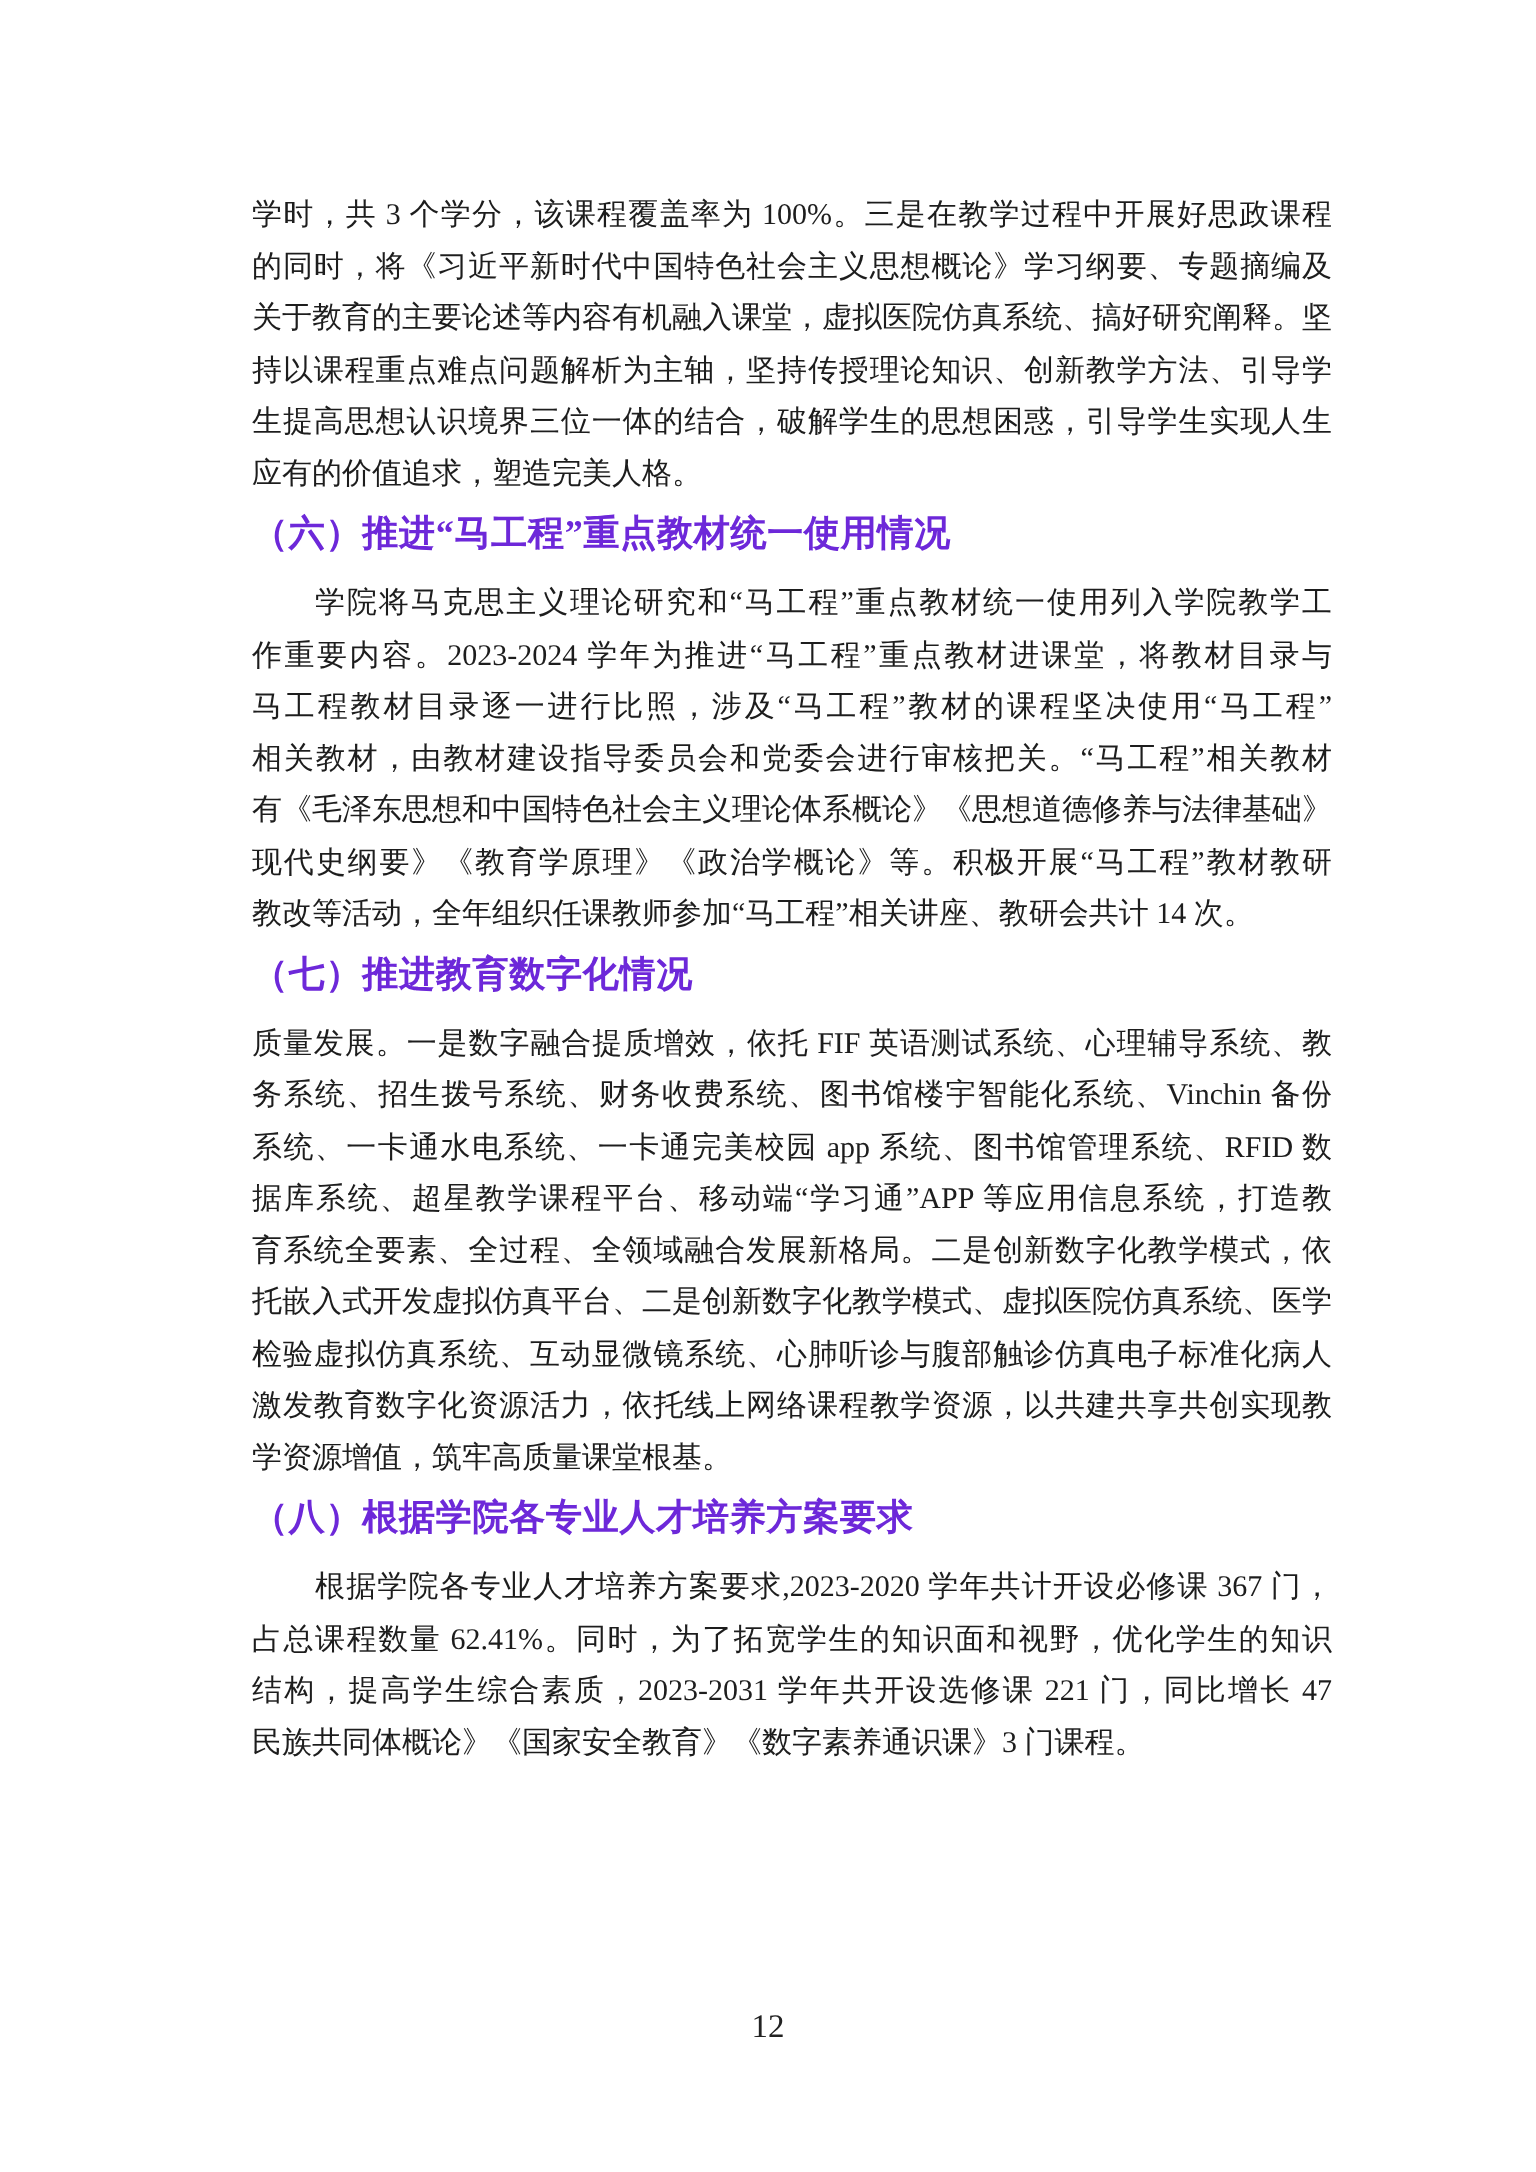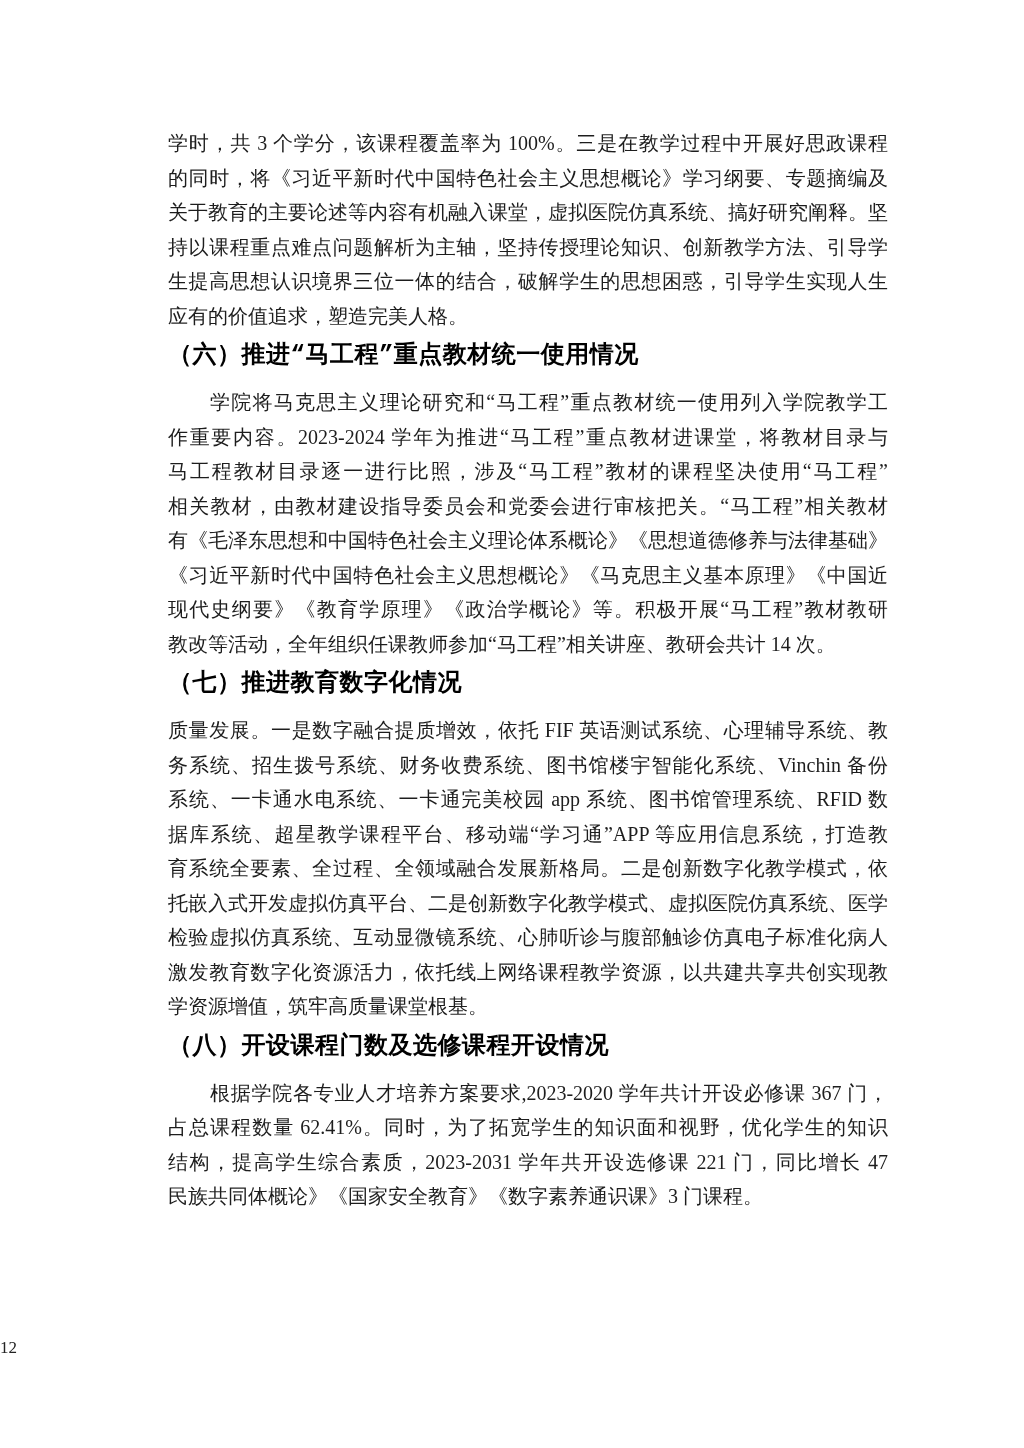--- a/index.html
+++ b/index.html
@@ -28,31 +28,32 @@
     white-space: normal;
   }
   .line.last { text-align-last: left; }
   .line.indent { padding-left: 42px; }
   .heading {
     margin-top: 4px;
     margin-bottom: 10px;
     line-height: 38px;
     font-size: 24px;
     font-weight: bold;
-    font-family: Liberation Mono, monospace;
+    font-family: Liberation Serif, serif;
     letter-spacing: 0.5px;
     text-align: left;
-    color: #000000;
+    color: #6d28d9;
   }
   .page-number {
     position: absolute;
     top: 1338px;
     left: 0;
     width: 1024px;
-    font-size: 17px;
+    text-align: center;
+    font-size: 22px;
     color: #222222;
   }
 </style>
 </head>
 <body>
 
 <main class="doc">
     <div class="paragraph">
       <div class="line">学时，共 3 个学分，该课程覆盖率为 100%。三是在教学过程中开展好思政课程</div>
       <div class="line">的同时，将《习近平新时代中国特色社会主义思想概论》学习纲要、专题摘编及</div>
@@ -61,37 +62,36 @@
       <div class="line">生提高思想认识境界三位一体的结合，破解学生的思想困惑，引导学生实现人生</div>
       <div class="line last">应有的价值追求，塑造完美人格。</div>
     </div>
     <h2 class="heading">（六）推进“马工程”重点教材统一使用情况</h2>
     <div class="paragraph">
       <div class="line indent">学院将马克思主义理论研究和“马工程”重点教材统一使用列入学院教学工</div>
       <div class="line">作重要内容。2023-2024 学年为推进“马工程”重点教材进课堂，将教材目录与</div>
       <div class="line">马工程教材目录逐一进行比照，涉及“马工程”教材的课程坚决使用“马工程”</div>
       <div class="line">相关教材，由教材建设指导委员会和党委会进行审核把关。“马工程”相关教材</div>
       <div class="line">有《毛泽东思想和中国特色社会主义理论体系概论》《思想道德修养与法律基础》</div>
-      <div class="line">《习近平新时代中国特色社会主义思想概论》《马克思主义基本原理》《中国近</div>
       <div class="line">现代史纲要》《教育学原理》《政治学概论》等。积极开展“马工程”教材教研</div>
       <div class="line last">教改等活动，全年组织任课教师参加“马工程”相关讲座、教研会共计 14 次。</div>
     </div>
     <h2 class="heading">（七）推进教育数字化情况</h2>
     <div class="paragraph">
       <div class="line">质量发展。一是数字融合提质增效，依托 FIF 英语测试系统、心理辅导系统、教</div>
       <div class="line">务系统、招生拨号系统、财务收费系统、图书馆楼宇智能化系统、Vinchin 备份</div>
       <div class="line">系统、一卡通水电系统、一卡通完美校园 app 系统、图书馆管理系统、RFID 数</div>
       <div class="line">据库系统、超星教学课程平台、移动端“学习通”APP 等应用信息系统，打造教</div>
       <div class="line">育系统全要素、全过程、全领域融合发展新格局。二是创新数字化教学模式，依</div>
       <div class="line">托嵌入式开发虚拟仿真平台、二是创新数字化教学模式、虚拟医院仿真系统、医学</div>
       <div class="line">检验虚拟仿真系统、互动显微镜系统、心肺听诊与腹部触诊仿真电子标准化病人</div>
       <div class="line">激发教育数字化资源活力，依托线上网络课程教学资源，以共建共享共创实现教</div>
       <div class="line last">学资源增值，筑牢高质量课堂根基。</div>
     </div>
-    <h2 class="heading">（八）开设课程门数及选修课程开设情况</h2>
+    <h2 class="heading">（八）根据学院各专业人才培养方案要求</h2>
     <div class="paragraph">
       <div class="line indent">根据学院各专业人才培养方案要求,2023-2020 学年共计开设必修课 367 门，</div>
       <div class="line">占总课程数量 62.41%。同时，为了拓宽学生的知识面和视野，优化学生的知识</div>
       <div class="line">结构，提高学生综合素质，2023-2031 学年共开设选修课 221 门，同比增长 47</div>
       <div class="line last">民族共同体概论》《国家安全教育》《数字素养通识课》3 门课程。</div>
     </div>
   </main>
 
 <div class="page-number">12</div>
 

